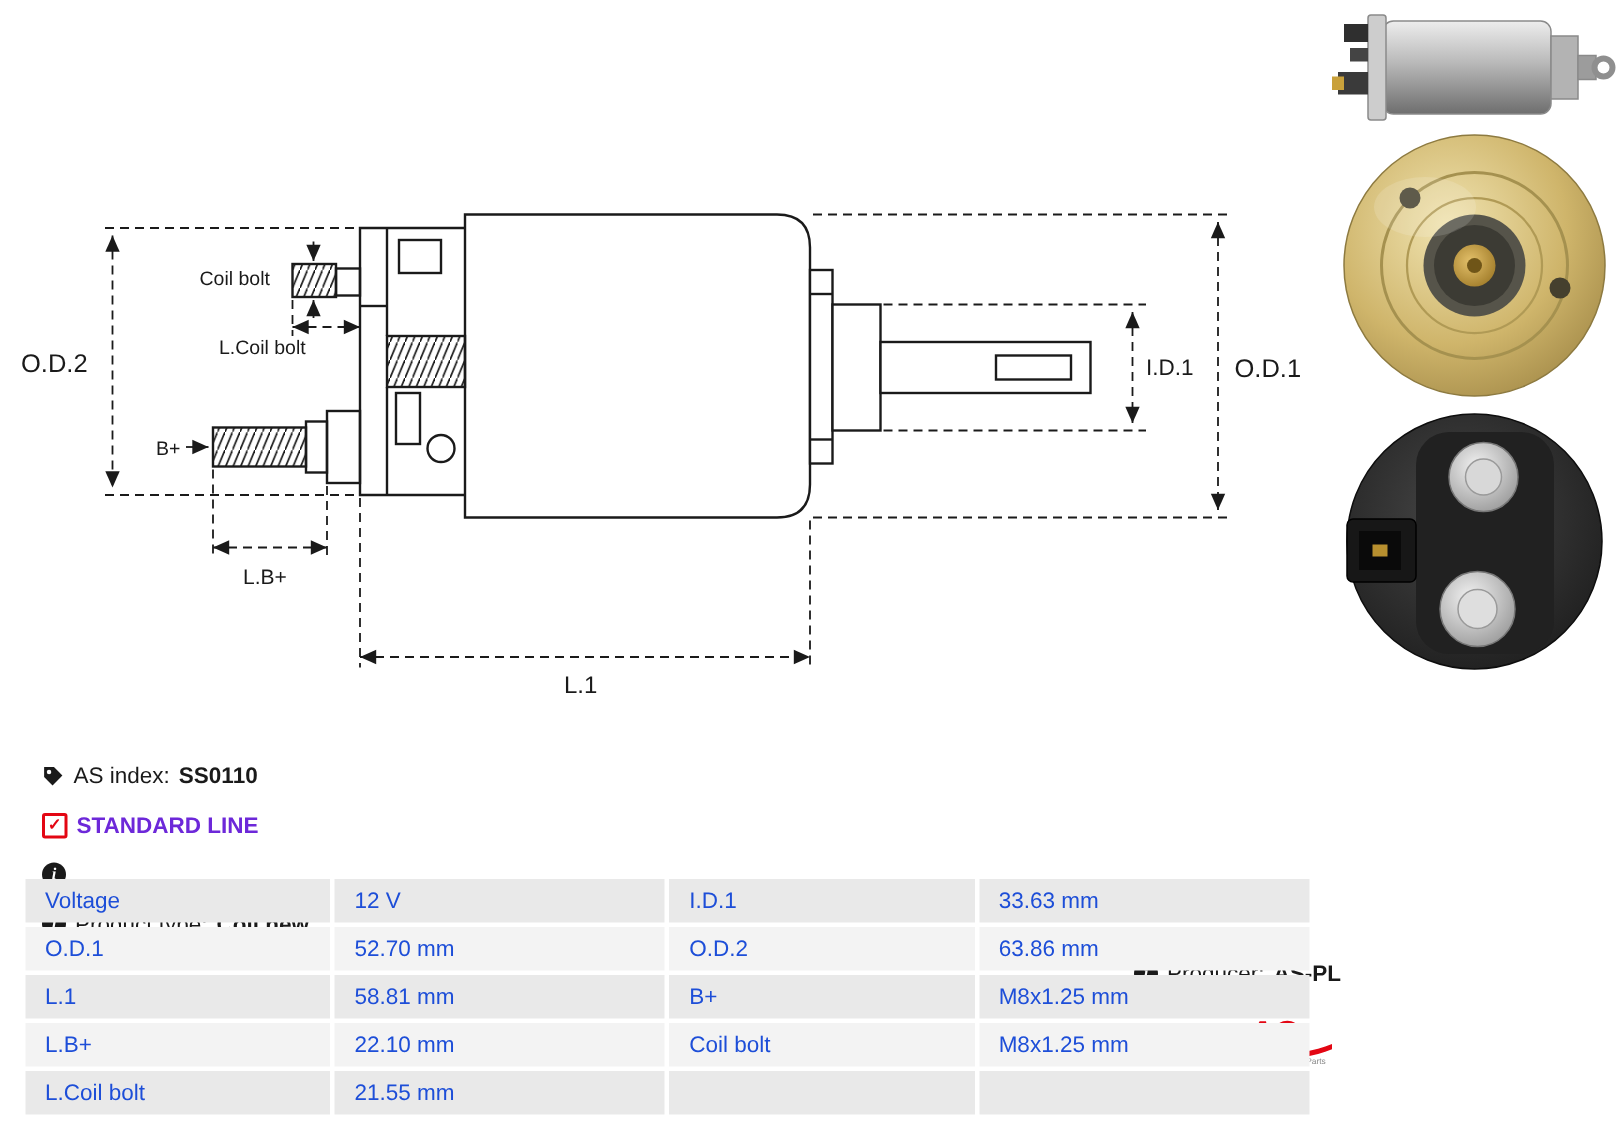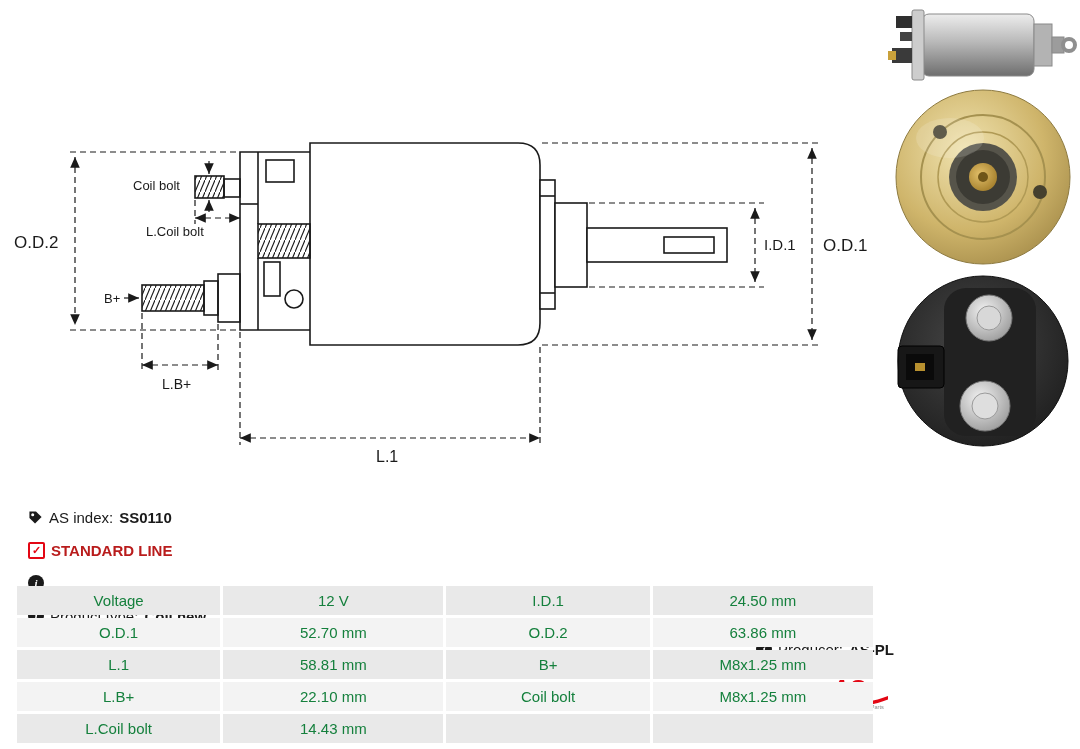--- a/index.html
+++ b/index.html
@@ -8,31 +8,31 @@
   .drawing-wrap{position:absolute;left:0;top:0;width:880px;height:498px;}
   .photos{position:absolute;left:888px;top:6px;width:192px;}
   .photo{margin-bottom:2px;line-height:0;}
   .info-bar{position:absolute;left:28px;top:504px;width:866px;display:flex;flex-direction:column;}
   .info-col{display:flex;flex-direction:column;}
   .c1{width:300px;}
   .c2{width:415px;}
   .c3{flex:1;align-items:flex-end;}
   .info-row{display:flex;align-items:center;gap:6px;height:26px;margin-bottom:7px;font-size:15px;white-space:nowrap;}
   .bold{font-weight:bold;}
-  .red{color:#b91c1c;}
+  .red{color:#6d28d9;}
   .icon-wrap{display:inline-flex;line-height:0;}
   .check-icon{display:inline-block;width:13px;height:13px;border:2px solid #e30613;border-radius:2px;
               color:#e30613;font-size:11px;line-height:13px;text-align:center;font-weight:bold;}
   .info-icon{display:inline-block;width:16px;height:16px;border-radius:50%;background:#1a1a1a;color:#fff;
              font-size:11px;line-height:16px;text-align:center;font-weight:bold;font-style:italic;
              font-family:"Liberation Serif",serif;flex:0 0 16px;}
   .logo-row{height:auto;margin-top:8px;}
   .spec-table{position:absolute;left:14px;top:583px;width:862px;border-collapse:separate;border-spacing:3px;
               table-layout:fixed;font-size:15px;}
-  .spec-table td{padding:5px 13px;height:19px;text-align:center;color:#15803d;overflow:hidden;}
+  .spec-table td{padding:5px 13px;height:19px;text-align:left;color:#1d4ed8;overflow:hidden;}
   .spec-table tr:nth-child(odd) td{background:#e9e9e9;}
   .spec-table tr:nth-child(even) td{background:#f3f3f3;}
   .spec-table td.blank{background:transparent;}
   .cl{width:24%;}
   .cv{width:26%;}
 </style>
 </head>
 <body>
 
 <div class="page">
@@ -233,21 +233,21 @@
         <col class="cl">
         <col class="cv">
         <col class="cl">
         <col class="cv">
       </colgroup>
     <tbody>
       <tr>
         <td class="lbl">Voltage</td>
         <td class="val">12 V</td>
         <td class="lbl">I.D.1</td>
-        <td class="val">24.50 mm</td>
+        <td class="val">33.63 mm</td>
       </tr>
       <tr>
         <td class="lbl">O.D.1</td>
         <td class="val">52.70 mm</td>
         <td class="lbl">O.D.2</td>
         <td class="val">63.86 mm</td>
       </tr>
       <tr>
         <td class="lbl">L.1</td>
         <td class="val">58.81 mm</td>
@@ -255,20 +255,20 @@
         <td class="val">M8x1.25 mm</td>
       </tr>
       <tr>
         <td class="lbl">L.B+</td>
         <td class="val">22.10 mm</td>
         <td class="lbl">Coil bolt</td>
         <td class="val">M8x1.25 mm</td>
       </tr>
       <tr>
         <td class="lbl">L.Coil bolt</td>
-        <td class="val">14.43 mm</td>
+        <td class="val">21.55 mm</td>
         <td class="lbl blank"></td>
         <td class="val blank"></td>
       </tr>
     </tbody>
   </table>
 
 </div>
 
 </body></html>

